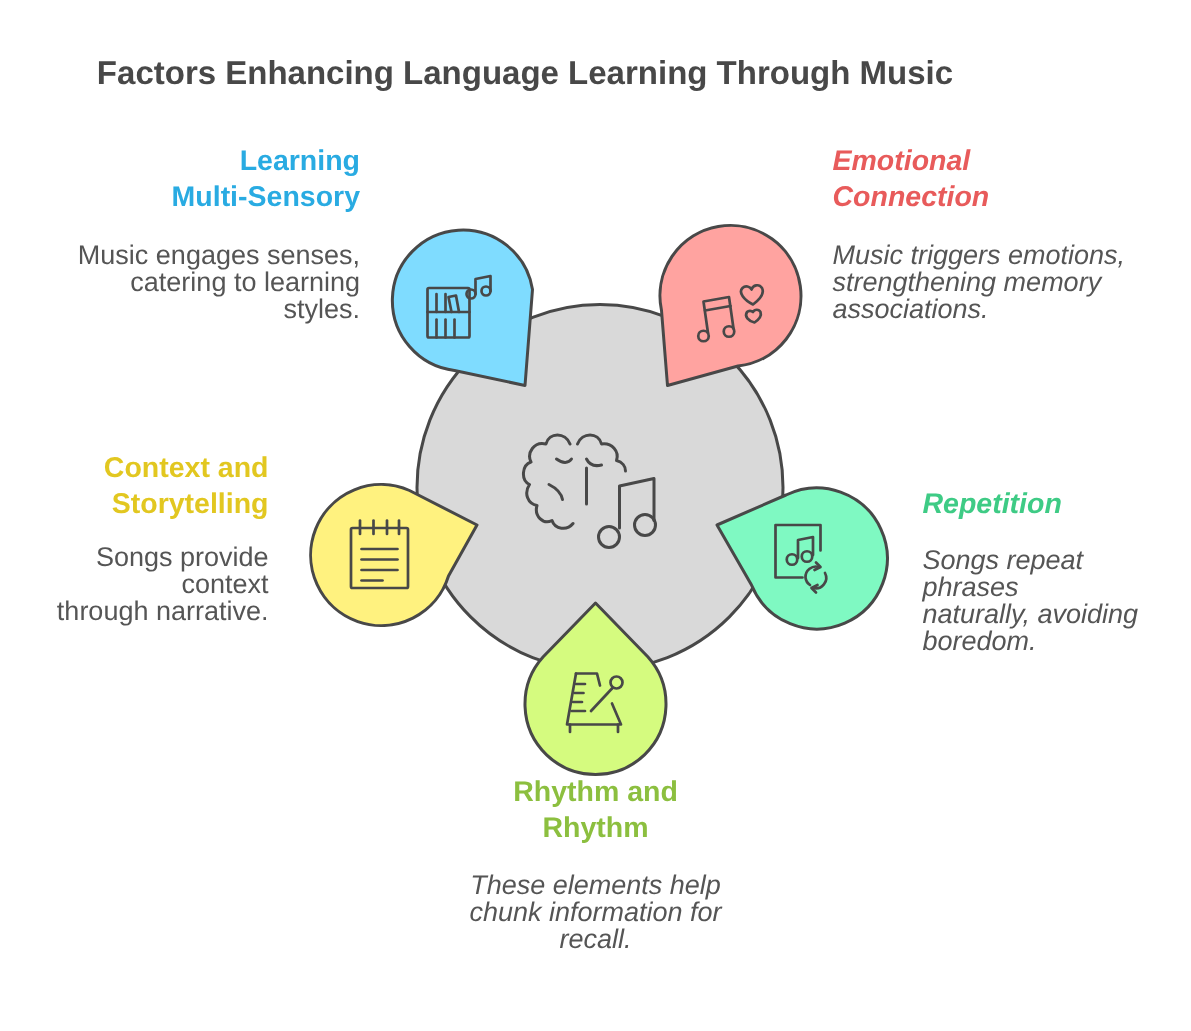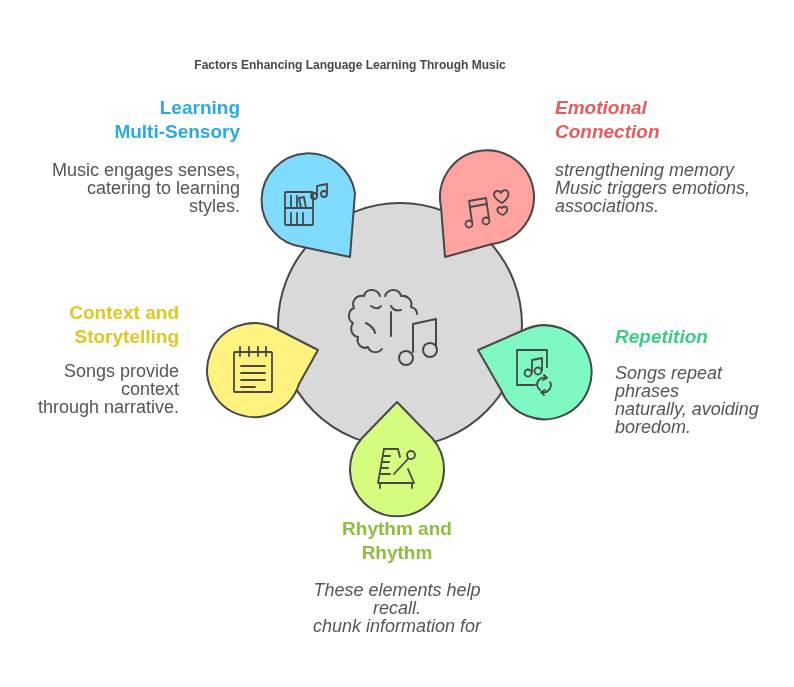--- a/index.html
+++ b/index.html
@@ -1,17 +1,17 @@
 <!DOCTYPE html>
 <html><head>
 <meta charset="utf-8">
 <style>
   html, body { margin:0; padding:0; background:#ffffff; }
   body { width:794px; height:687px; position:relative; overflow:hidden; font-family:"Liberation Sans", sans-serif; }
-  .title { position:absolute; left:0; top:58px; width:700px; text-align:center; font-size:12px; font-weight:bold; color:#484848; }
+  .title { position:absolute; left:0; top:36px; width:700px; text-align:center; font-size:22px; font-weight:bold; color:#484848; }
   svg.diagram { position:absolute; left:0; top:0; }
   .heading { position:absolute; font-size:19px; font-weight:bold; line-height:24px; }
   .desc { position:absolute; font-size:18px; line-height:18px; color:#555555; }
   .right { text-align:right; }
   .left { text-align:left;font-style:italic; }
   .center { text-align:center; }
 </style>
 </head>
 <body>
 
@@ -106,22 +106,22 @@
   <div>Music engages senses,</div>
   <div>catering to learning</div>
   <div>styles.</div>
 </div>
 
 <div class="heading left" style="left:555px; top:96px; width:200px; color:#e85b5b;">
   <div>Emotional</div>
   <div>Connection</div>
 </div>
 <div class="desc left" style="left:555px; top:161px; width:220px;">
+  <div>Music triggers emotions,</div>
   <div>strengthening memory</div>
-  <div>Music triggers emotions,</div>
   <div>associations.</div>
 </div>
 
 <div class="heading right" style="left:20px; top:301px; width:159px; color:#e2c720;">
   <div>Context and</div>
   <div>Storytelling</div>
 </div>
 <div class="desc right" style="left:10px; top:362px; width:169px;">
   <div>Songs provide context</div>
   <div>through narrative.</div>
@@ -135,15 +135,15 @@
   <div>naturally, avoiding</div>
   <div>boredom.</div>
 </div>
 
 <div class="heading center" style="left:297px; top:517px; width:200px; color:#8cbf3f;">
   <div>Rhythm and</div>
   <div>Rhythm</div>
 </div>
 <div class="desc center" style="left:297px; top:581px; width:200px;font-style:italic;">
   <div>These elements help</div>
+  <div>chunk information for</div>
   <div>recall.</div>
-  <div>chunk information for</div>
 </div>
 
 </body></html>

